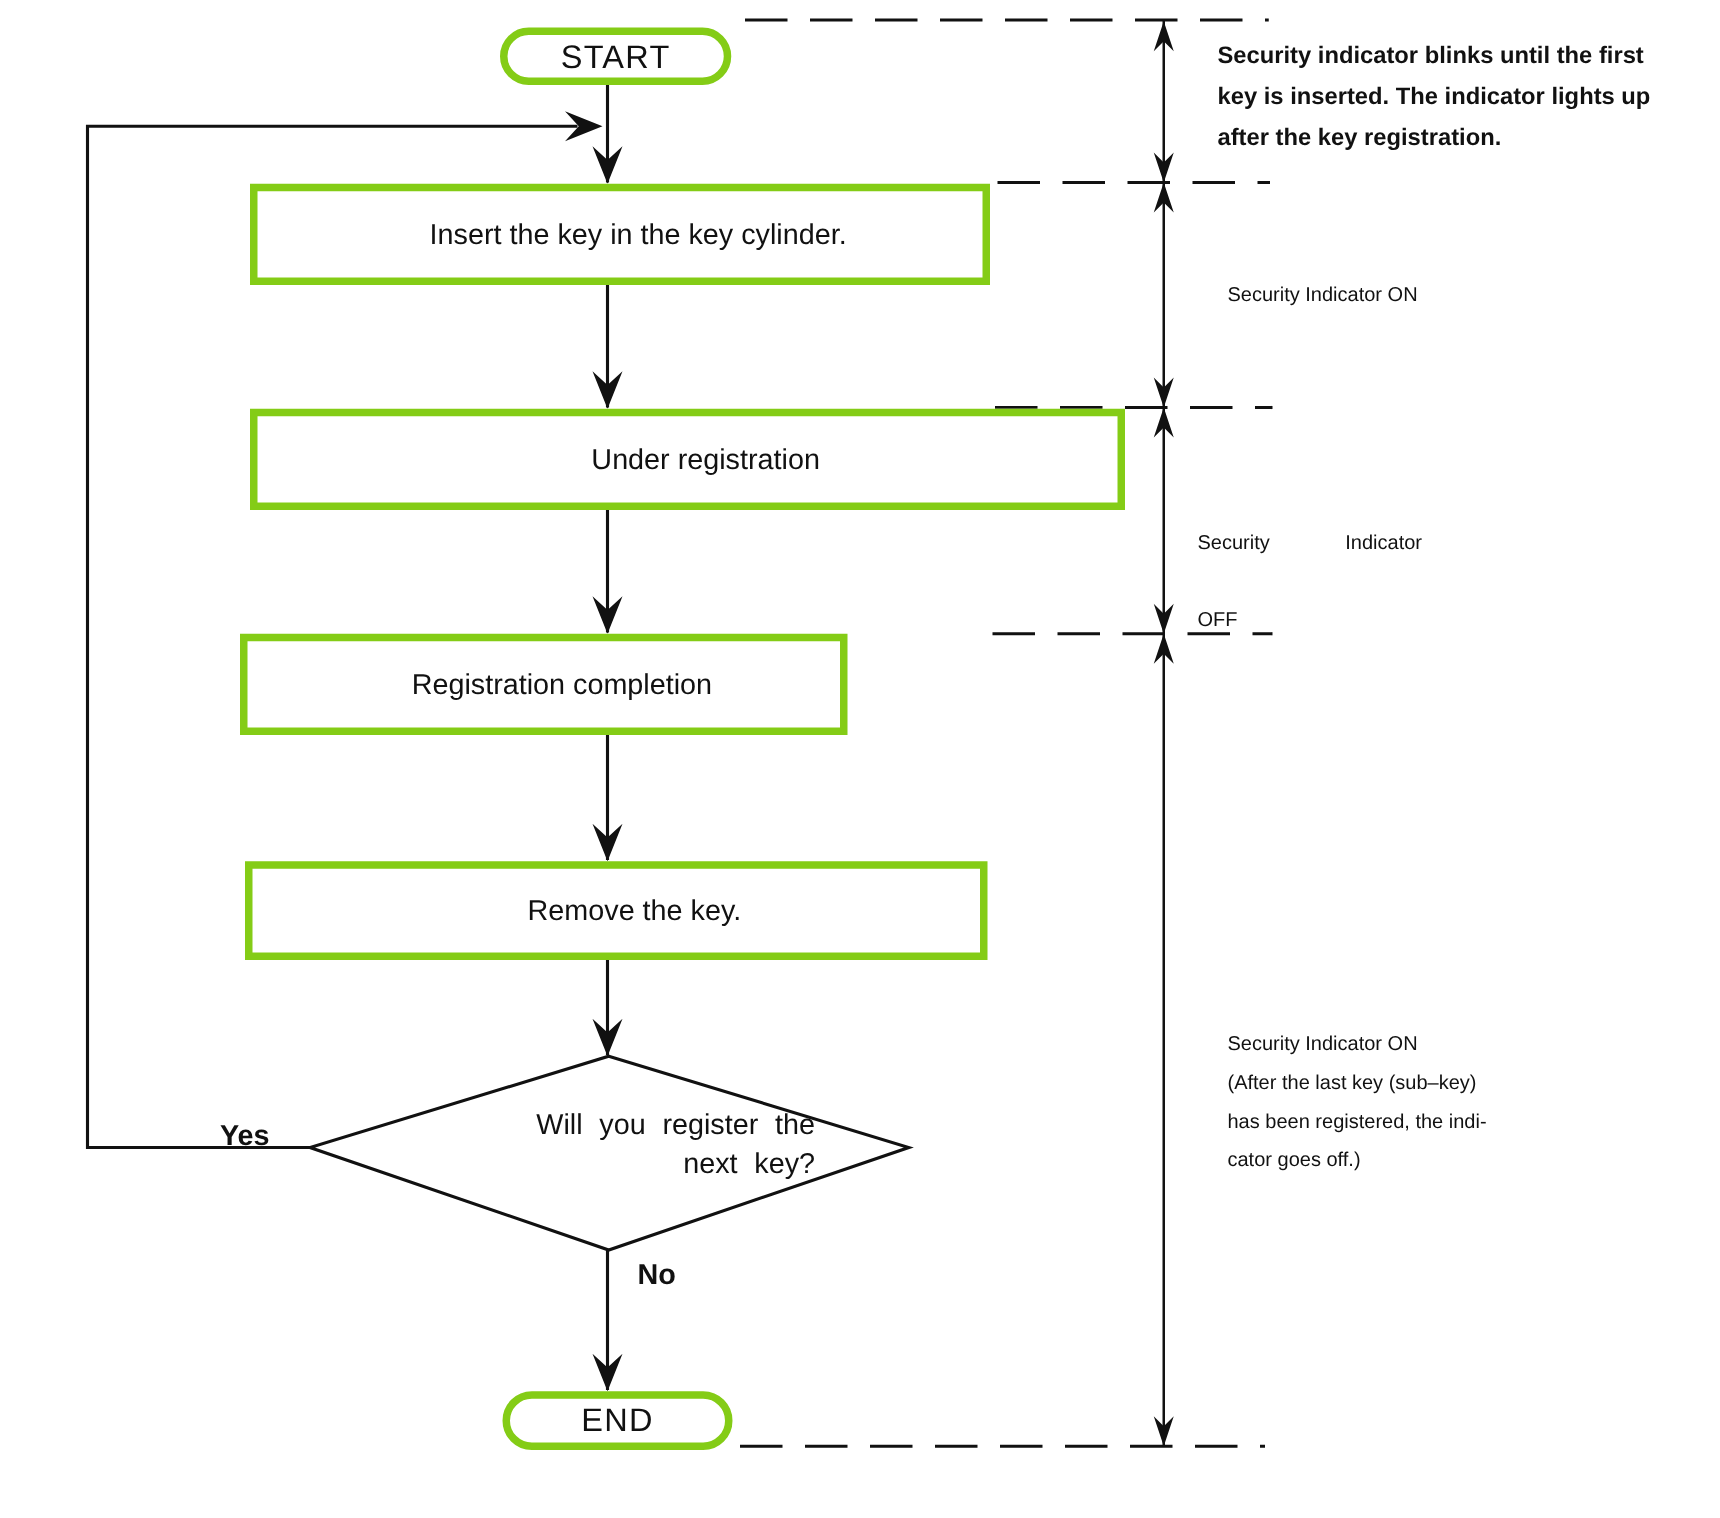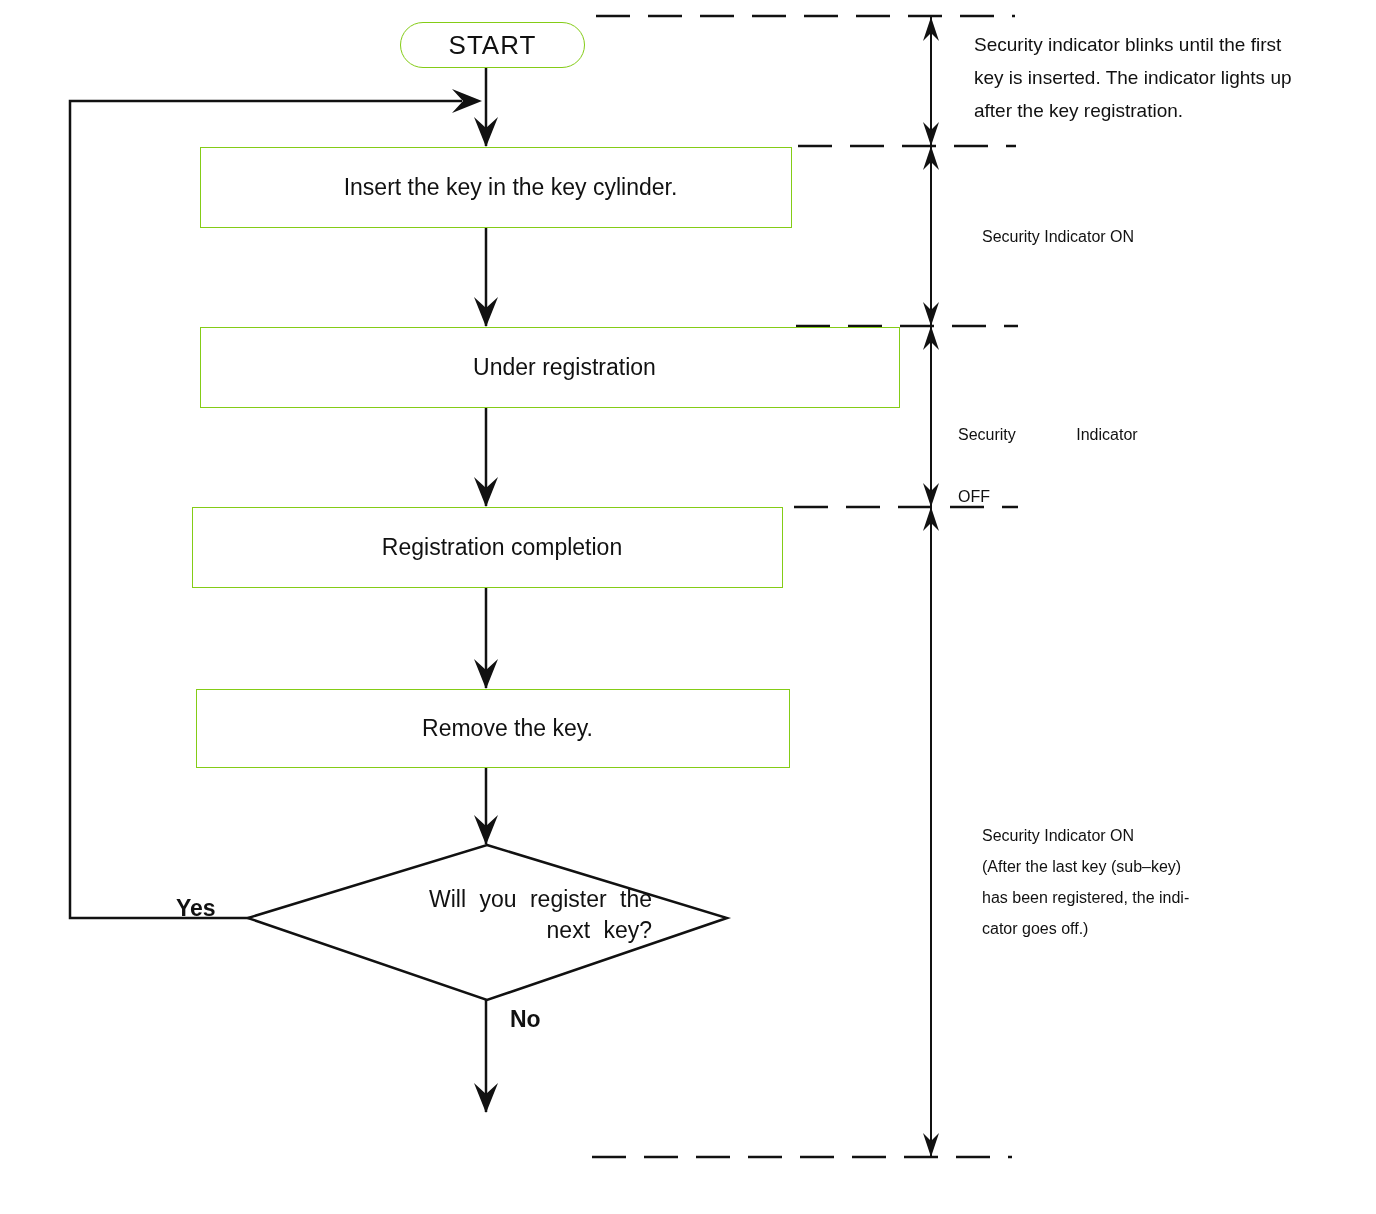--- a/index.html
+++ b/index.html
@@ -20,21 +20,21 @@
     position: absolute;
     left: 0;
     top: 0;
   }
   .node {
     position: absolute;
     display: flex;
     align-items: center;
     justify-content: center;
     background: #ffffff;
-    border: 1px solid #84cc16;
+    border: 6px solid #84cc16;
     box-sizing: border-box;
     text-align: center;
   }
   .stadium {
     border-radius: 24px;
     font-size: 26px;
     letter-spacing: 1px;
   }
   .rect {
     font-size: 23px;
@@ -52,21 +52,21 @@
     position: absolute;
     font-size: 23px;
     font-weight: bold;
   }
   .ann {
     position: absolute;
     text-align: left;
   }
   .ann-small {
     font-size: 19px;
-    font-weight: normal;
+    font-weight: bold;
     line-height: 33px;
     white-space: pre-line;
     width: 370px;
   }
   .ann-large {
     font-size: 16px;
     line-height: 31px;
     white-space: pre-line;
   }
   .spread-line {
@@ -124,31 +124,32 @@
 
     <polygon points="931,1157 923,1133 931,1141 939,1133" fill="#111111"></polygon>
   </svg>
 
   <div class="node stadium" style="left:400px; top:22px; width:185px; height:46px;">START</div>
 
   <div class="node rect" style="left:200px; top:147px; width:592px; height:81px;">Insert the key in the key cylinder.</div>
 
   <div class="node rect" style="left:200px; top:327px; width:700px; height:81px;">Under registration</div>
 
-  <div class="node rect" style="left:192px; top:507px; width:591px; height:81px;">Registration completion</div>
+  <div class="node rect" style="left:192px; top:507px; width:486px; height:81px;">Registration completion</div>
 
   <div class="node rect" style="left:196px; top:689px; width:594px; height:79px;text-align:center;">Remove the key.</div>
 
   <div class="diamond-text" style="left:352px; top:884px; width:300px;">Will you register the
 next key?</div>
 
   <div class="branch-label" style="left:176px; top:895px;">Yes</div>
 
   <div class="branch-label" style="left:510px; top:1006px;">No</div>
 
+  <div class="node stadium" style="left:402px; top:1113px; width:184px; height:47px;">END</div>
 
   <div class="ann ann-small" style="left:974px; top:28px;">Security indicator blinks until the first
 key is inserted. The indicator lights up
 after the key registration.</div>
 
   <div class="ann ann-large" style="left:982px; top:221px;">Security Indicator ON</div>
 
   <div class="ann ann-large" style="left:958px; top:388px;">
     <div class="spread-line">Security Indicator</div>
     <div>OFF</div>

